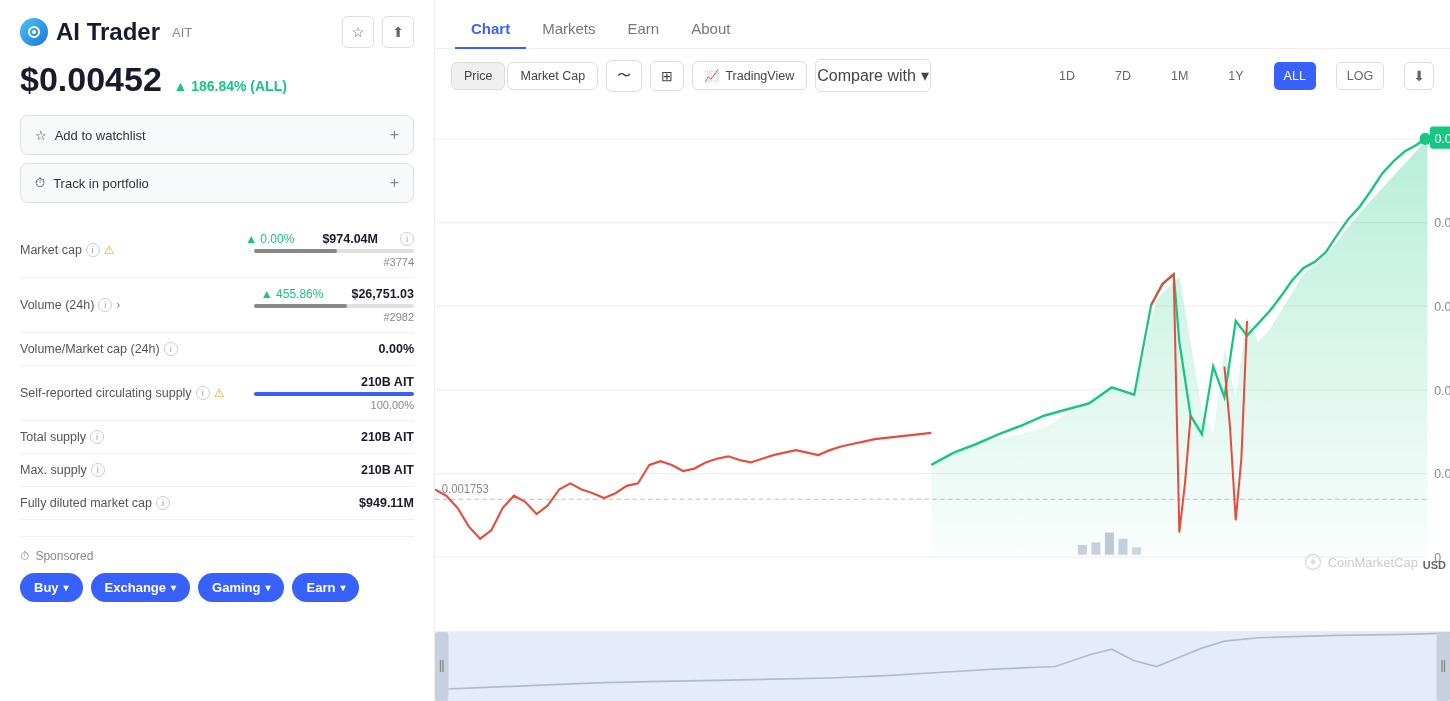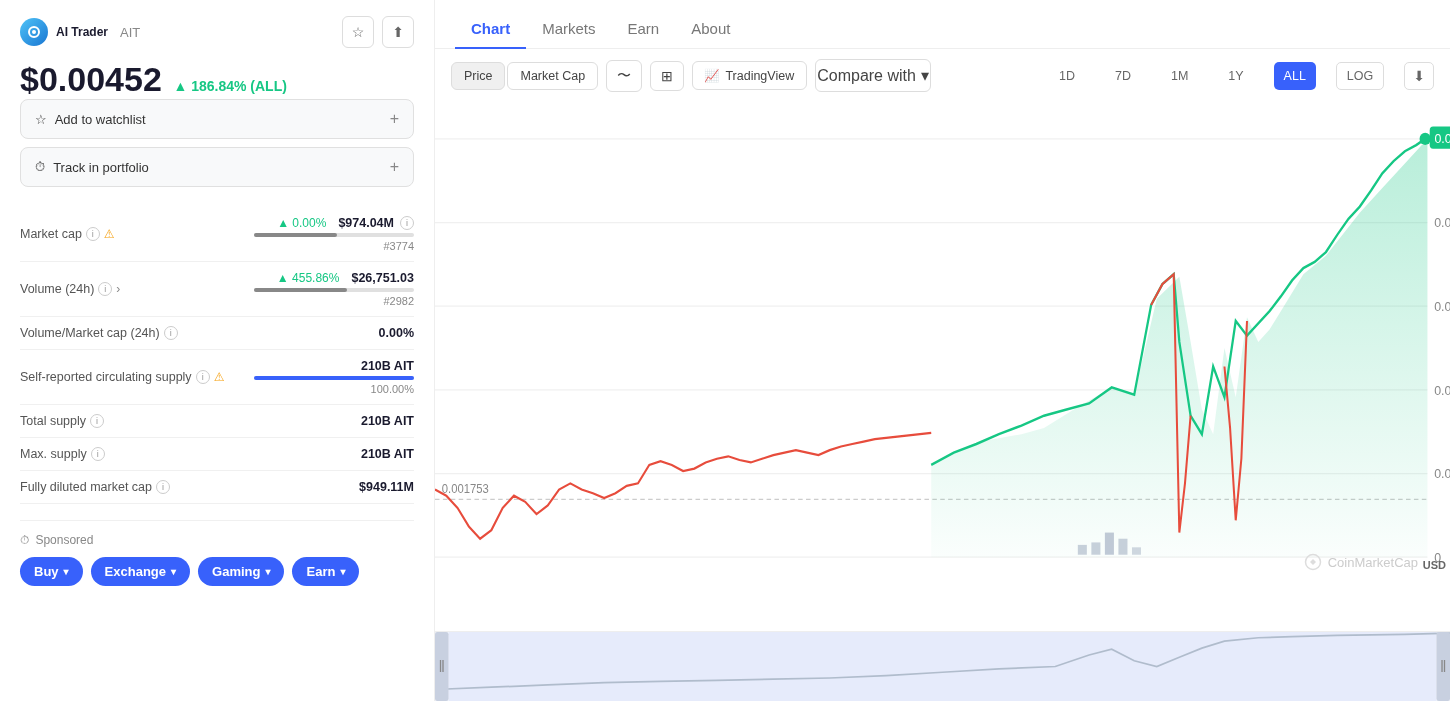--- a/index.html
+++ b/index.html
@@ -4,45 +4,45 @@
   <style>
     * { box-sizing: border-box; margin: 0; padding: 0; }
     body { font-family: -apple-system, BlinkMacSystemFont, 'Segoe UI', sans-serif; background: #fff; color: #222; font-size: 13px; display: flex; height: 701px; overflow: hidden; }
 
     
     .sidebar { width: 435px; min-width: 435px; border-right: 1px solid #eee; padding: 16px 20px; overflow-y: auto; }
     .coin-header { display: flex; align-items: center; justify-content: space-between; margin-bottom: 12px; }
     .coin-identity { display: flex; align-items: center; gap: 8px; }
     .coin-logo { width: 28px; height: 28px; background: linear-gradient(135deg, #4fc3f7, #1976d2); border-radius: 50%; display: flex; align-items: center; justify-content: center; }
     .coin-logo svg { width: 16px; height: 16px; }
-    .coin-name { font-size: 12px; font-weight: 700; color: #1a1a2e; }
+    .coin-name { font-size: 24px; font-weight: 700; color: #1a1a2e; }
     .coin-ticker { font-size: 13px; color: #888; margin-left: 4px; font-weight: 500; }
     .coin-actions { display: flex; gap: 8px; }
     .icon-btn { width: 32px; height: 32px; border: 1px solid #ddd; border-radius: 6px; background: #fff; cursor: pointer; display: flex; align-items: center; justify-content: center; color: #666; font-size: 14px; }
-    .price-section { margin-bottom: 0; }
+    .price-section { margin-bottom: 16px; }
     .price-main { font-size: 34px; font-weight: 700; color: #1a1a2e; }
     .price-change { color: #16c784; font-size: 14px; font-weight: 600; margin-left: 8px; }
     .action-btns { display: flex; flex-direction: column; gap: 8px; margin-bottom: 20px; }
     .action-btn { display: flex; align-items: center; justify-content: space-between; padding: 10px 14px; border: 1px solid #e0e0e0; border-radius: 8px; background: #f8f9fa; cursor: pointer; font-size: 13px; color: #333; }
     .action-btn .left { display: flex; align-items: center; gap: 8px; }
     .action-btn .plus { color: #888; font-size: 16px; }
 
     
     .stats-section { margin-bottom: 16px; }
     .stat-row { display: flex; align-items: center; justify-content: space-between; padding: 9px 0; border-bottom: 1px solid #f0f0f0; font-size: 12.5px; }
     .stat-label { display: flex; align-items: center; gap: 4px; color: #555; }
     .stat-right { display: flex; flex-direction: column; align-items: flex-end; }
     .stat-value { font-weight: 600; color: #1a1a2e; }
     .stat-change-positive { color: #16c784; font-size: 12px; margin-right: 6px; }
     .info-icon { display: inline-flex; align-items: center; justify-content: center; width: 14px; height: 14px; border-radius: 50%; border: 1px solid #ccc; color: #999; font-size: 9px; cursor: pointer; }
     .warn-icon { color: #f59e0b; font-size: 12px; }
     .progress-bar-wrap { margin: 3px 0; height: 4px; background: #e0e0e0; border-radius: 2px; }
     .progress-bar { height: 4px; border-radius: 2px; }
     .stat-rank { font-size: 11px; color: #888; }
-    .stat-values-row { display: flex; align-items: center; gap: 6px; }
+    .stat-values-row { display: flex; align-items: center; gap: 22px; }
 
     
     .sponsored-section { border-top: 1px solid #f0f0f0; padding-top: 12px; margin-top: 4px; }
     .sponsored-label { display: flex; align-items: center; gap: 6px; color: #888; font-size: 12px; margin-bottom: 10px; }
     .bottom-buttons { display: flex; gap: 8px; flex-wrap: wrap; }
     .bottom-btn { display: flex; align-items: center; gap: 5px; padding: 7px 14px; border-radius: 20px; border: none; cursor: pointer; font-size: 13px; font-weight: 600; color: #fff; }
     .btn-buy { background: #3861fb; }
     .btn-exchange { background: #3861fb; }
     .btn-gaming { background: #3861fb; }
     .btn-earn { background: #3861fb; }

